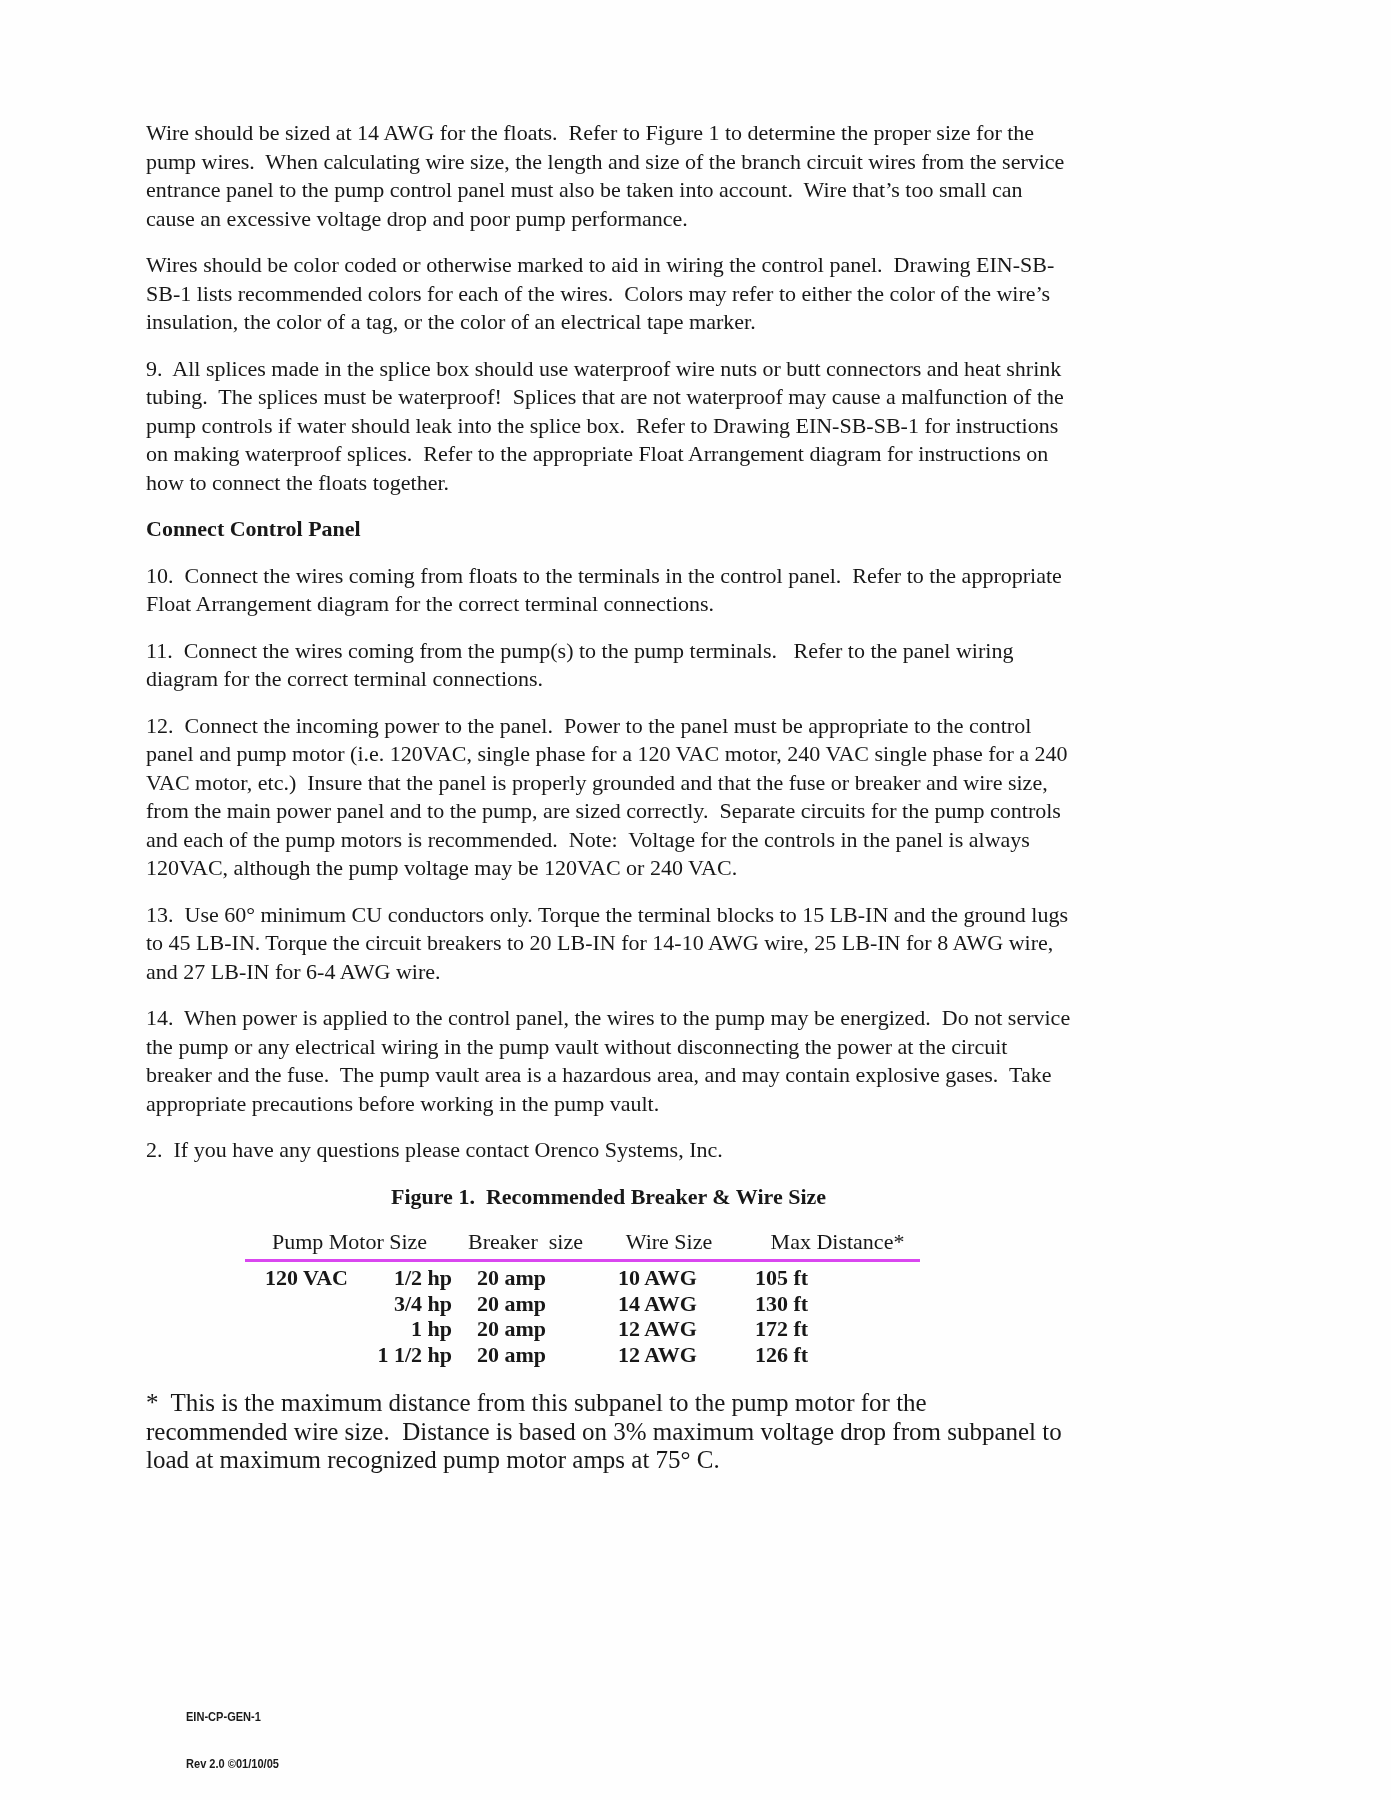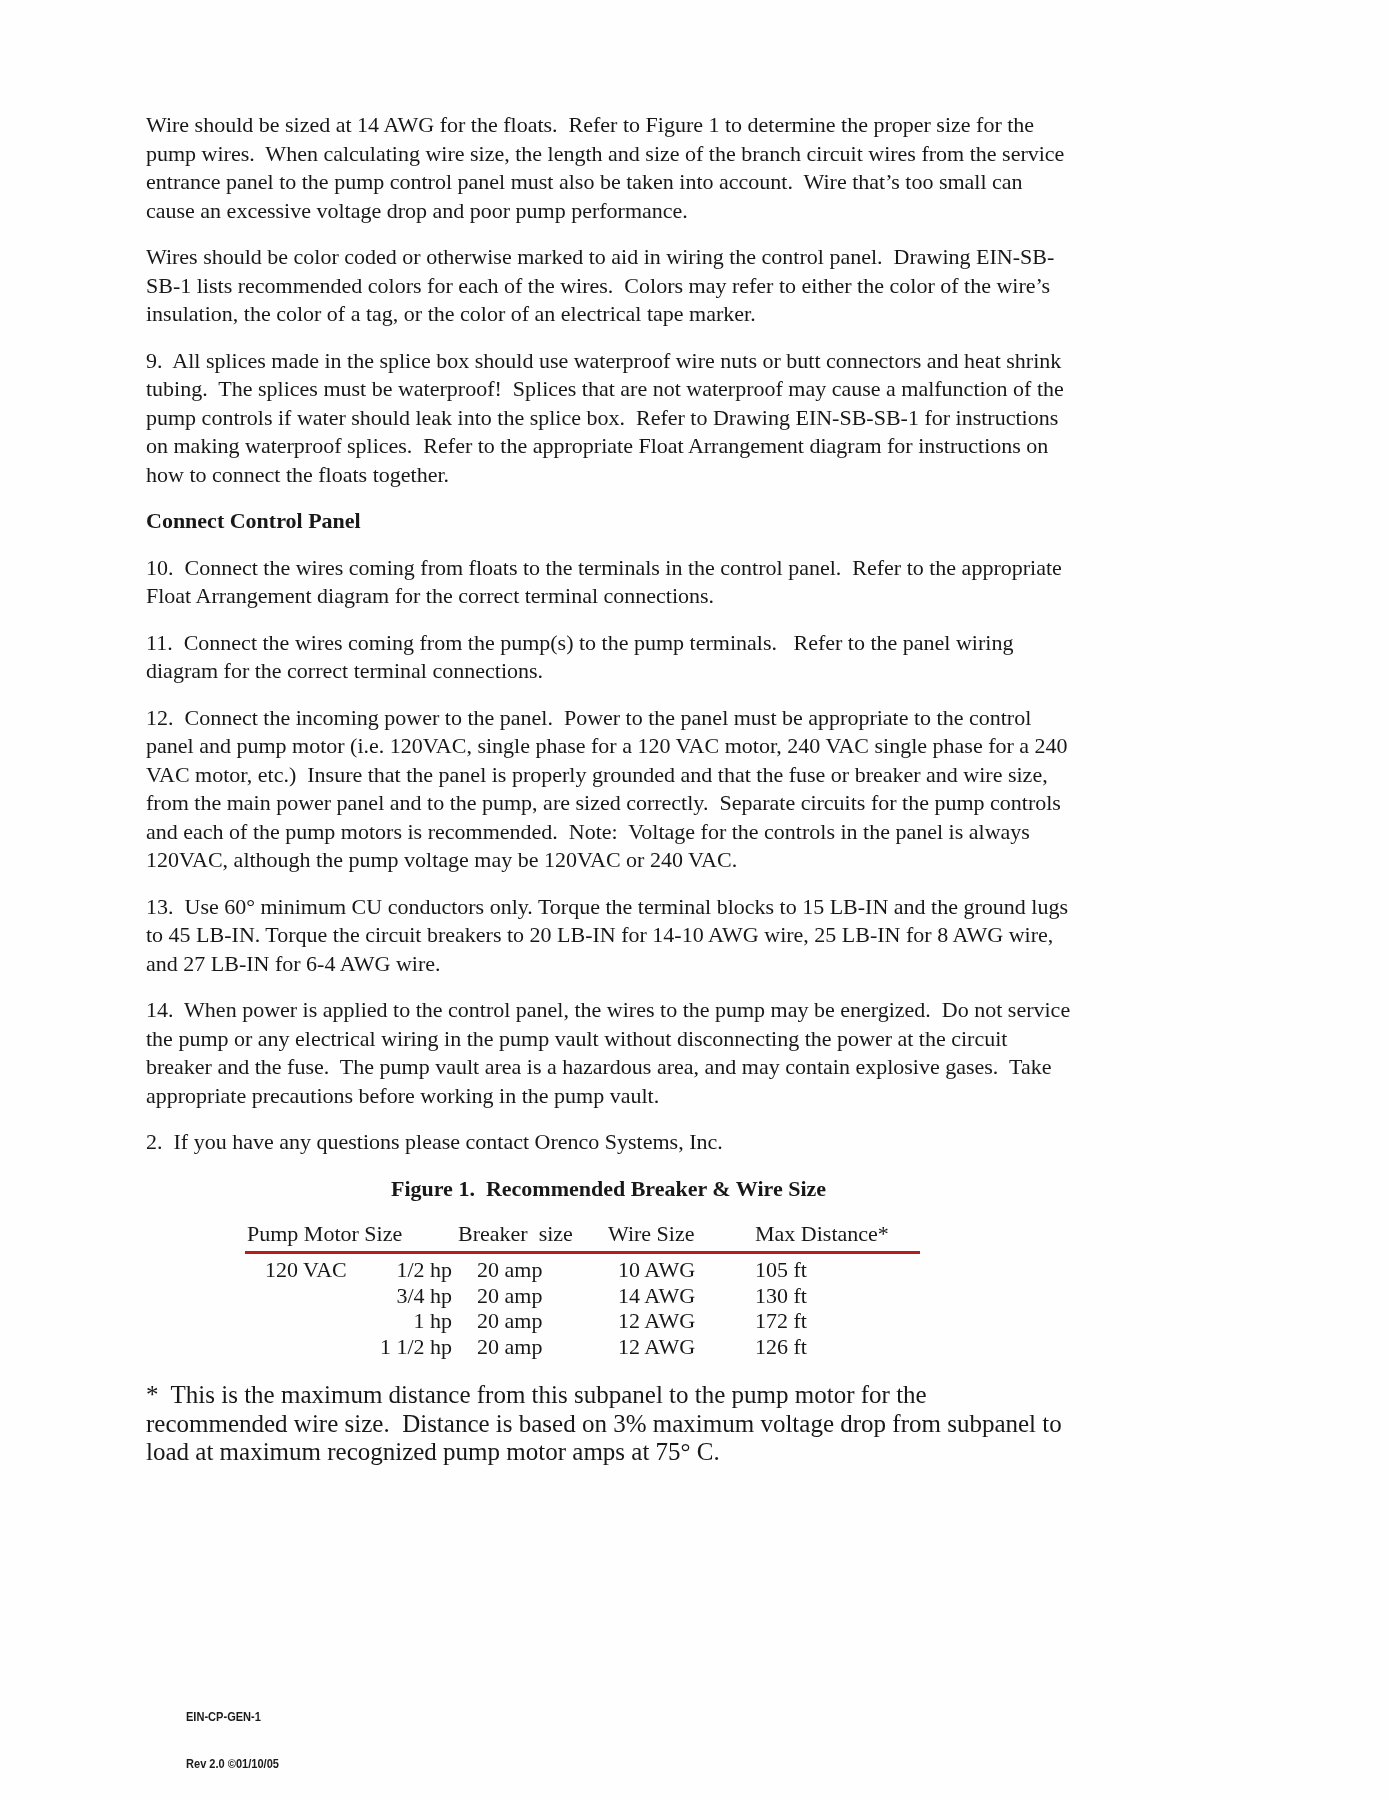--- a/index.html
+++ b/index.html
@@ -18,21 +18,21 @@
   }
   .content {
     position: absolute;
     left: 146px;
     top: 111px;
     width: 925px;
   }
   .para {
     font-size: 22px;
     line-height: 28.5px;
-    margin: 0 0 18px 0;
+    margin: 8px 0 18px 0;
     white-space: pre-wrap;
     text-align: left;
   }
   .section-heading {
     font-size: 22px;
     line-height: 28.5px;
     font-weight: bold;
     margin: 0 0 18px 0;
     white-space: pre-wrap;
   }
@@ -51,36 +51,37 @@
     margin: 0 0 22px 99px;
     font-size: 22px;
   }
   table.wire-table col.c-voltage  { width: 100px; }
   table.wire-table col.c-hp       { width: 107px; }
   table.wire-table col.c-breaker  { width: 141px; }
   table.wire-table col.c-wire     { width: 137px; }
   table.wire-table col.c-distance { width: 190px; }
   table.wire-table th {
     font-weight: normal;
-    text-align: left;
-    border-bottom: 3px solid #b91c1c;
+    text-align: center;
+    border-bottom: 3px solid #d946ef;
     padding: 0 0 3px 0;
     line-height: 28px;
     white-space: pre;
     vertical-align: bottom;
   }
   table.wire-table th.h-motor    { padding-left: 2px;  }
   table.wire-table th.h-breaker  { padding-left: 6px;  }
   table.wire-table th.h-wire     { padding-left: 15px; }
   table.wire-table th.h-distance { padding-left: 25px; }
   table.wire-table td {
     padding: 0;
     line-height: 25.5px;
     white-space: pre;
     vertical-align: baseline;
+    font-weight: bold;
   }
   table.wire-table tr.first-row td { padding-top: 3px; }
   table.wire-table td.v  { padding-left: 20px; text-align: left; }
   table.wire-table td.hp { text-align: right; }
   table.wire-table td.b  { padding-left: 25px; }
   table.wire-table td.w  { padding-left: 25px; }
   table.wire-table td.d  { padding-left: 25px; }
   .footnote {
     font-size: 25px;
     line-height: 28.5px;

